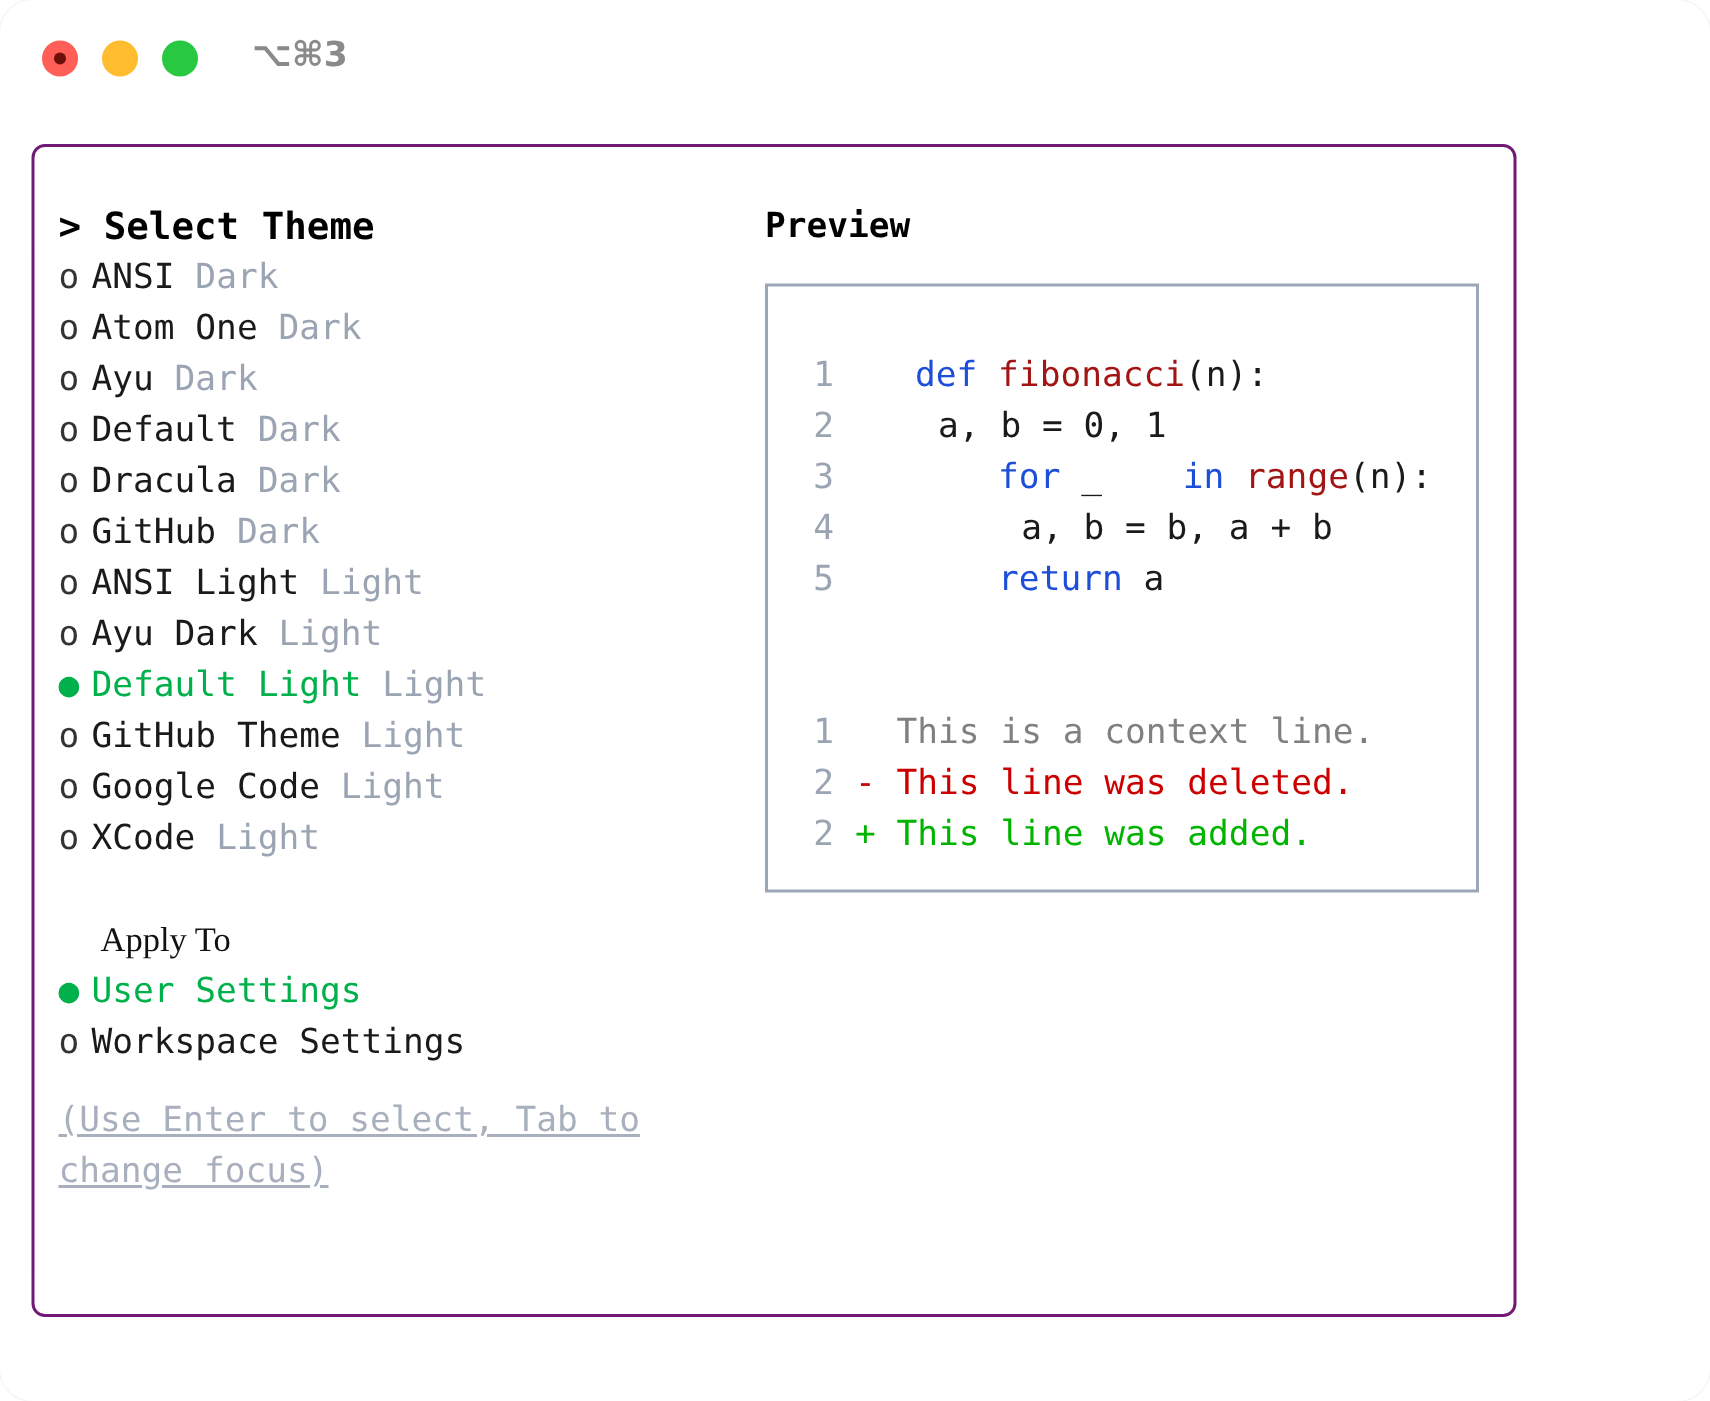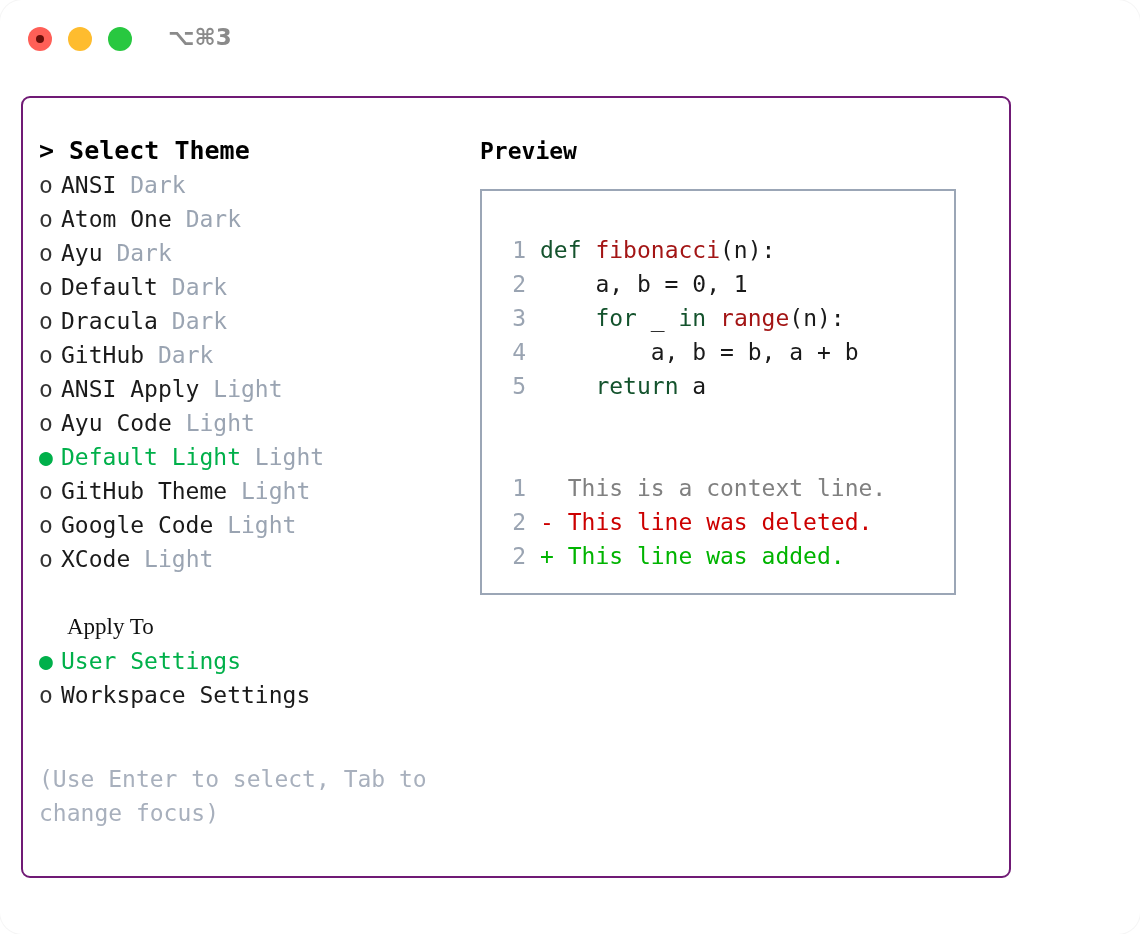--- a/index.html
+++ b/index.html
@@ -114,31 +114,32 @@
     height: 34px;
     line-height: 34px;
     font-size: 23px;
     color: #111111;
     white-space: pre;
     padding-left: 28px;
     font-family: Liberation Serif, serif;
   }
 
   #hint {
-    margin-top: 50px;
+    margin-top: 18px;
     font-size: 23px;
     line-height: 34px;
     color: #a8b0bd;
     width: 420px;
+    text-decoration: underline;
   }
 
   
   #right-col {
     position: absolute;
-    left: 457px;
+    left: 487px;
     top: 36px;
     width: 490px;
   }
   #preview-header {
     font-size: 23px;
     font-weight: bold;
     color: #000000;
     line-height: 34px;
     white-space: pre;
   }
@@ -169,21 +170,21 @@
     text-align: right;
     color: #9aa4b2;
     flex: 0 0 44px;
     padding-right: 0px;
   }
   .linetext {
     padding-left: 14px;
     color: #1a1a1a;
     white-space: pre;
   }
-  .kw  { color: #14532d; }
+  .kw  { color: #1d4ed8; margin-left: 40px; }
   .fn  { color: #a31515; }
   .pl  { color: #1a1a1a; }
   .ctx { color: #808080; }
   .del { color: #cc0000; }
   .add { color: #00b400; }
   .blank-line { height: 34px; }
 </style>
 </head>
 <body>
 
@@ -203,22 +204,22 @@
 
       <div id="select-theme-header">&gt; Select Theme</div>
 
       <div id="theme-list">
           <div class="opt-row"><span class="marker">o</span><span class="opt-name">ANSI</span><span class="opt-tag"> Dark</span></div>
           <div class="opt-row"><span class="marker">o</span><span class="opt-name">Atom One</span><span class="opt-tag"> Dark</span></div>
           <div class="opt-row"><span class="marker">o</span><span class="opt-name">Ayu</span><span class="opt-tag"> Dark</span></div>
           <div class="opt-row"><span class="marker">o</span><span class="opt-name">Default</span><span class="opt-tag"> Dark</span></div>
           <div class="opt-row"><span class="marker">o</span><span class="opt-name">Dracula</span><span class="opt-tag"> Dark</span></div>
           <div class="opt-row"><span class="marker">o</span><span class="opt-name">GitHub</span><span class="opt-tag"> Dark</span></div>
-          <div class="opt-row"><span class="marker">o</span><span class="opt-name">ANSI Apply</span><span class="opt-tag"> Light</span></div>
-          <div class="opt-row"><span class="marker">o</span><span class="opt-name">Ayu Code</span><span class="opt-tag"> Light</span></div>
+          <div class="opt-row"><span class="marker">o</span><span class="opt-name">ANSI Light</span><span class="opt-tag"> Light</span></div>
+          <div class="opt-row"><span class="marker">o</span><span class="opt-name">Ayu Dark</span><span class="opt-tag"> Light</span></div>
           <div class="opt-row selected"><span class="marker sel">●</span><span class="opt-name">Default Light</span><span class="opt-tag"> Light</span></div>
           <div class="opt-row"><span class="marker">o</span><span class="opt-name">GitHub Theme</span><span class="opt-tag"> Light</span></div>
           <div class="opt-row"><span class="marker">o</span><span class="opt-name">Google Code</span><span class="opt-tag"> Light</span></div>
           <div class="opt-row"><span class="marker">o</span><span class="opt-name">XCode</span><span class="opt-tag"> Light</span></div>
         </div>
 
       <div class="spacer-row"></div>
 
       <div id="apply-to-label">Apply To</div>
 

